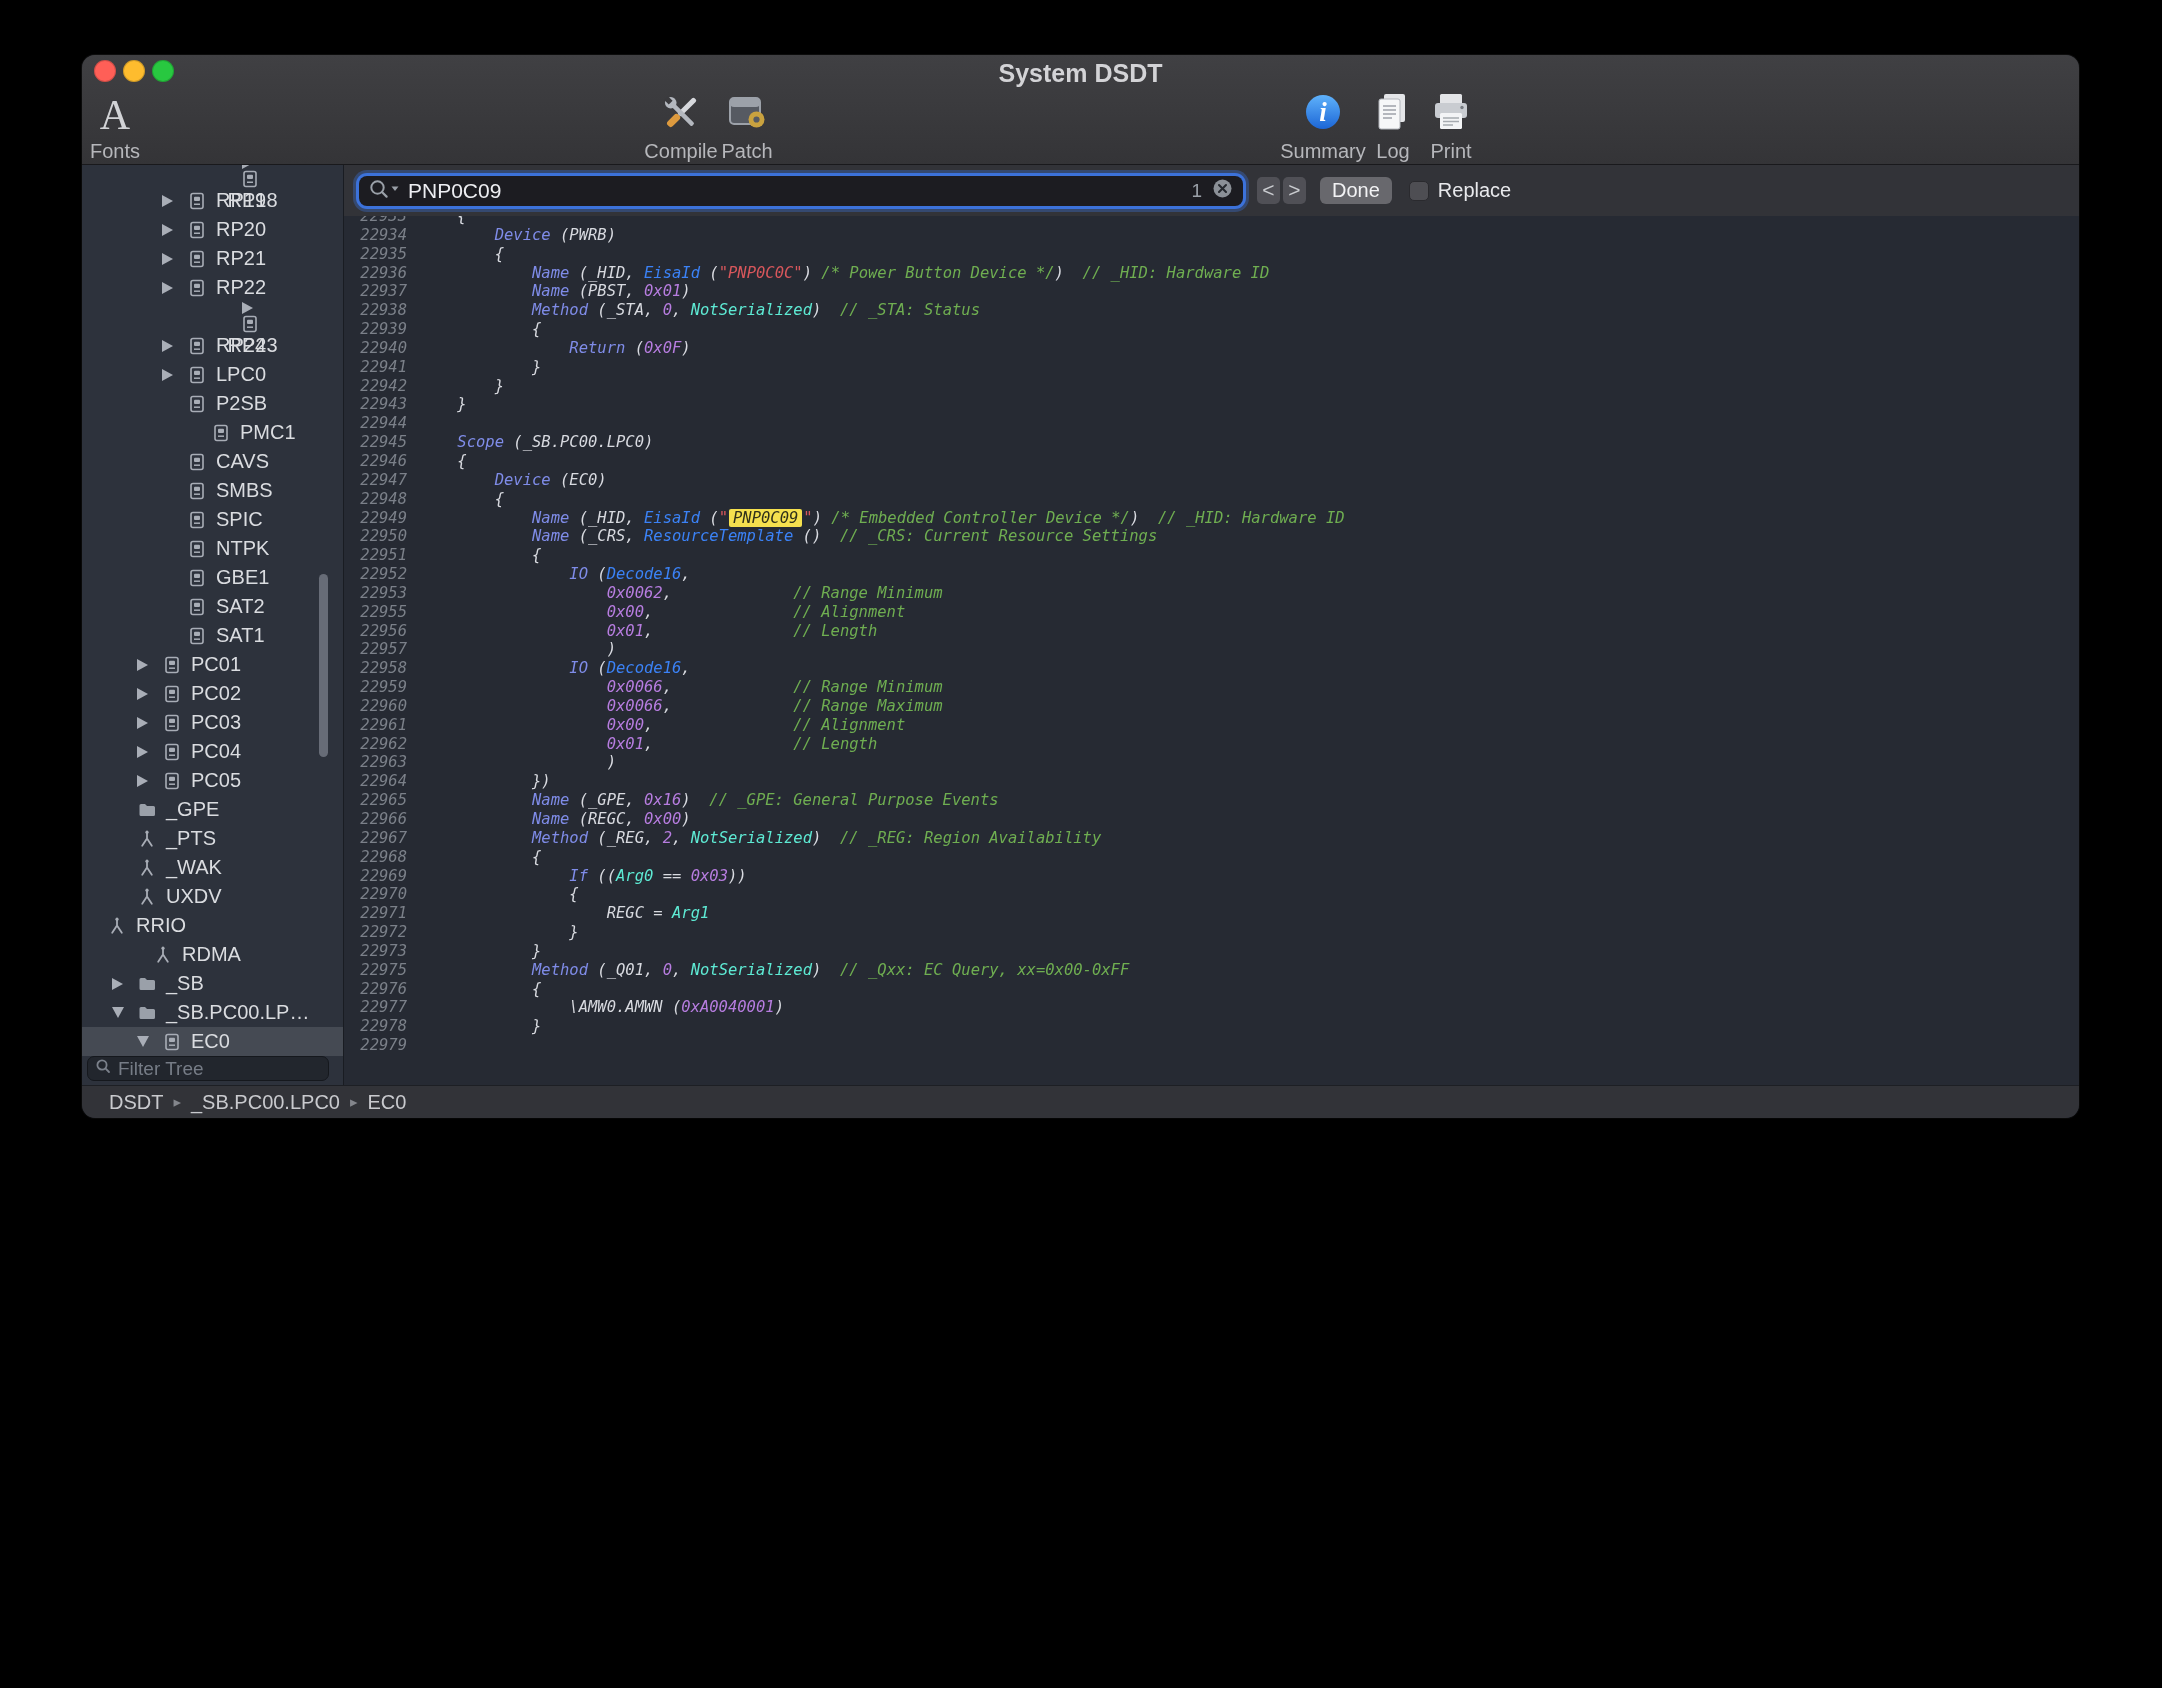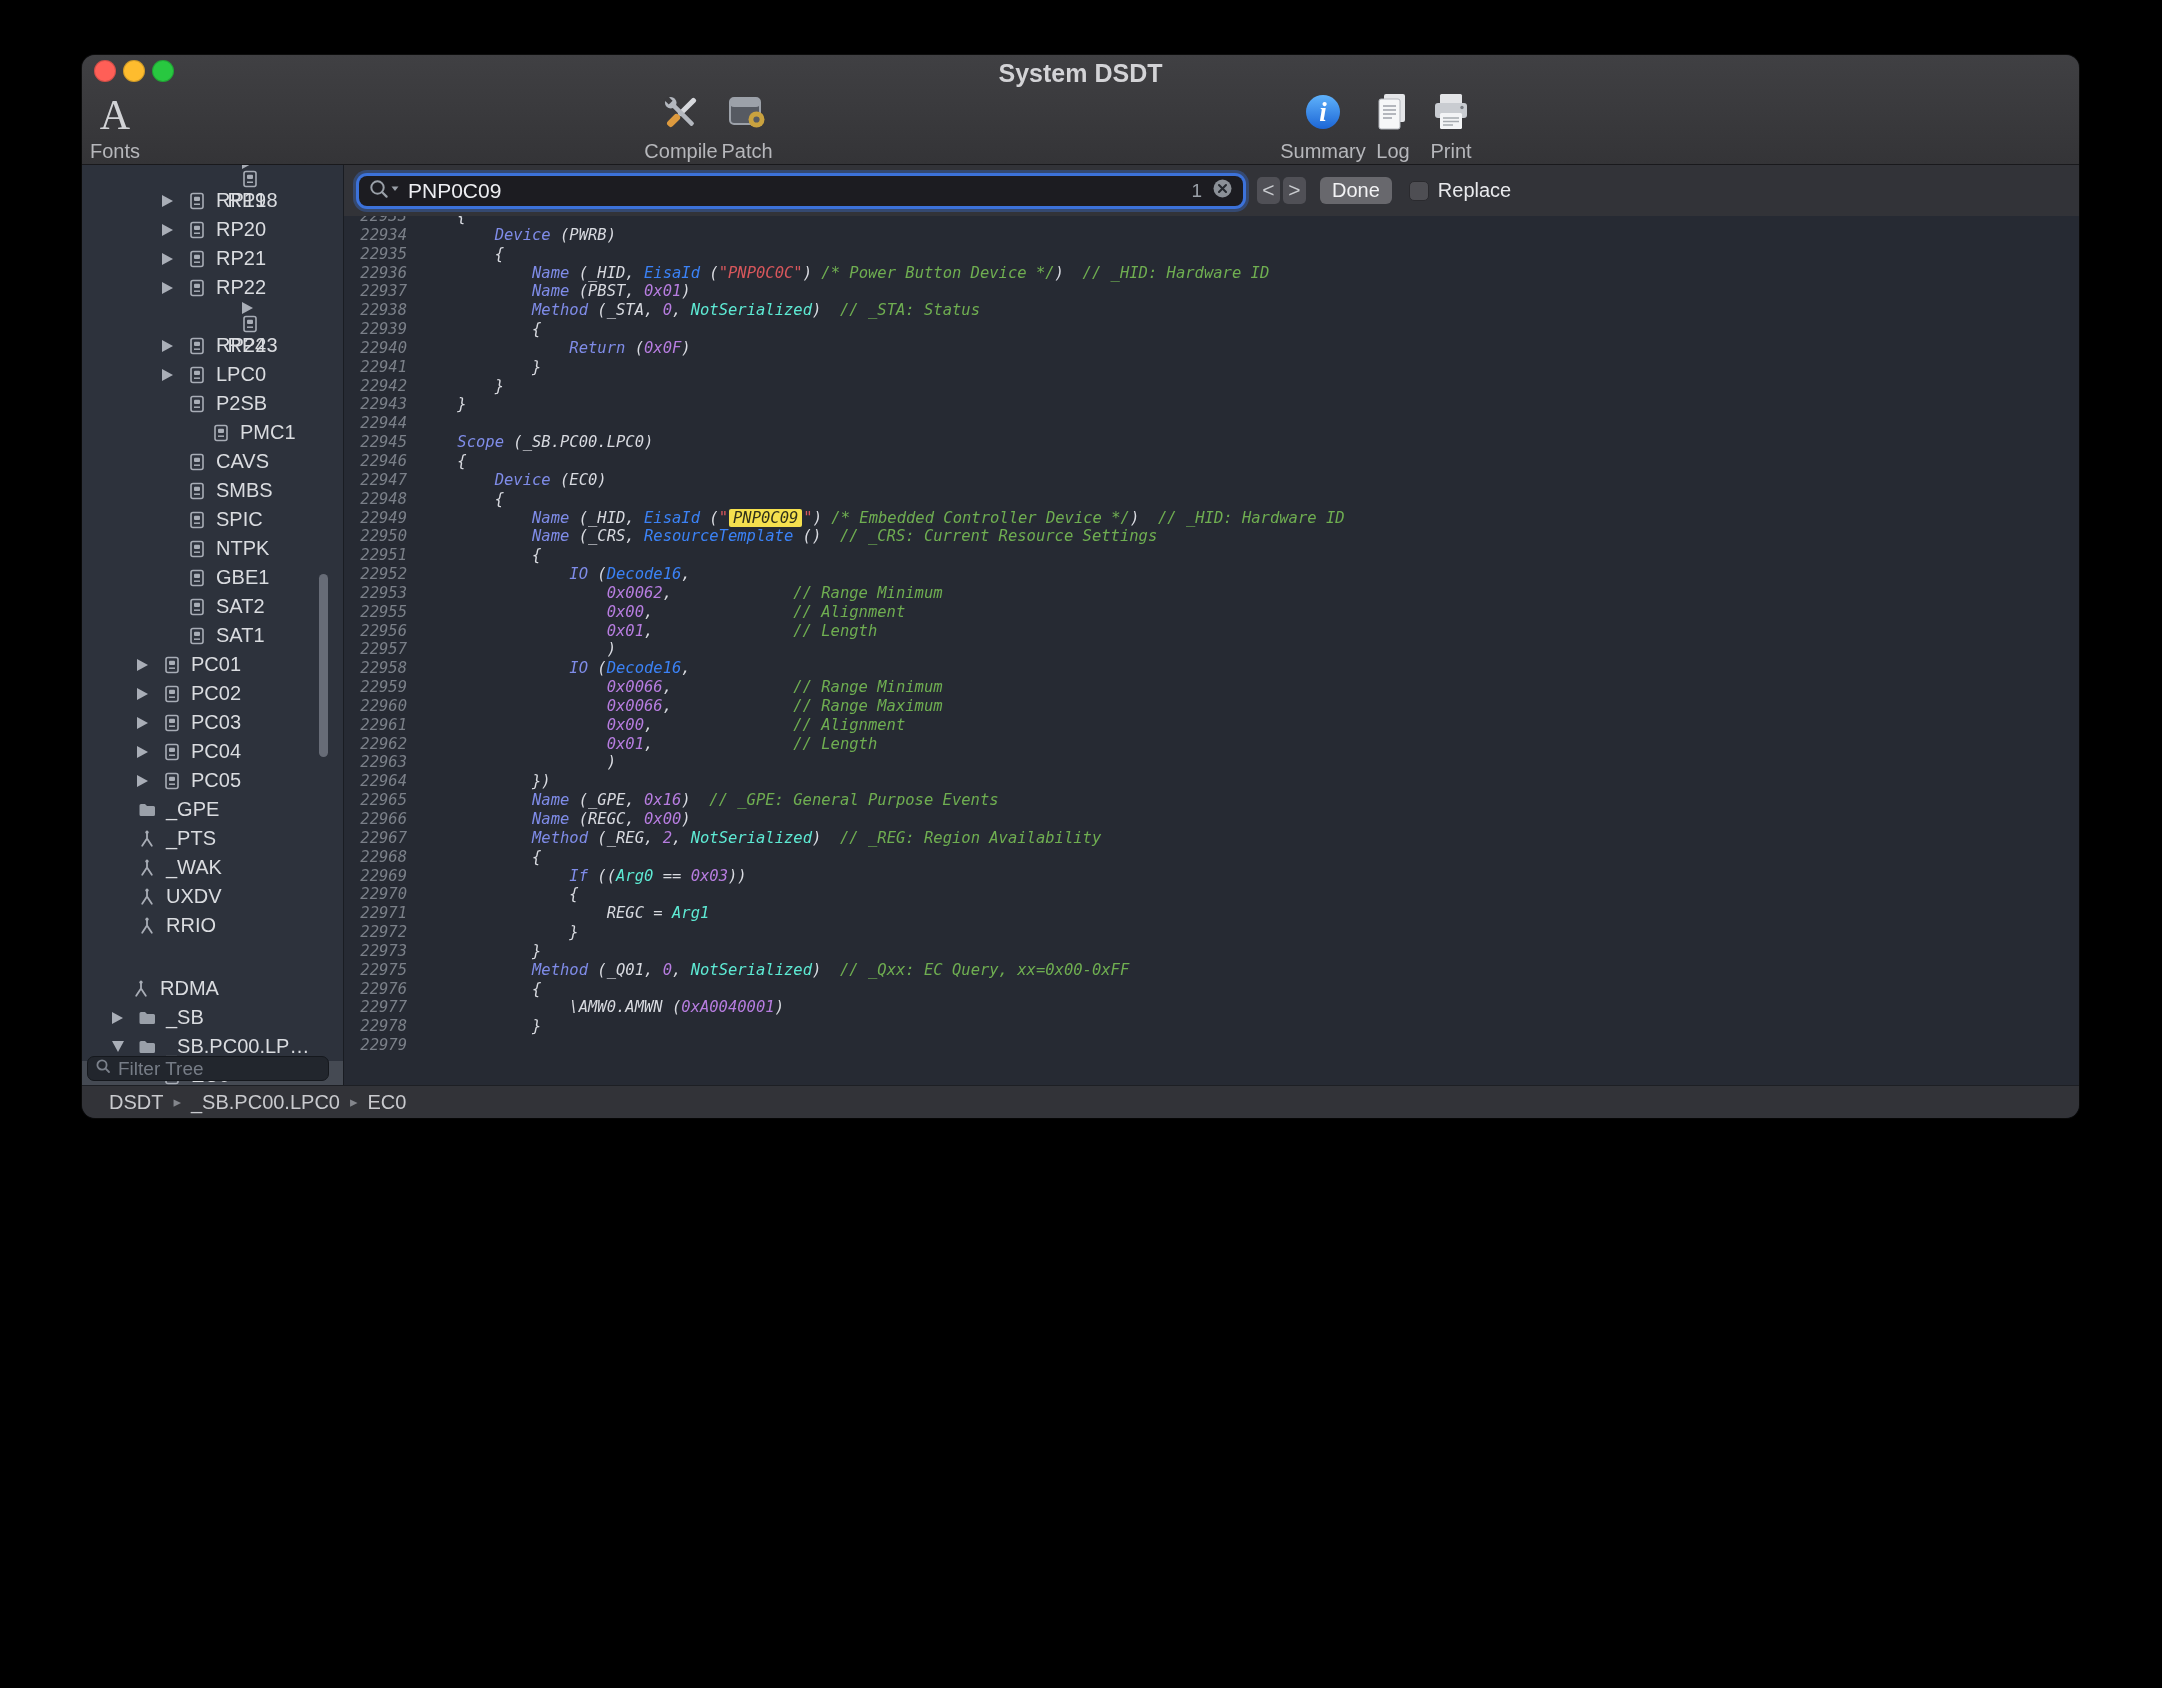--- a/index.html
+++ b/index.html
@@ -422,29 +422,29 @@
             <span>_WAK</span>
           </div>
           <div class="trow" style="padding-left: 30px;">
             <span class="trislot"></span>
             <span class="ticon"><svg width="20" height="20" viewBox="0 0 20 20">
                 <path d="M10 3v6.5 M10 9.5 L5.2 16.8 M10 9.5 L14.8 16.8" stroke="#a8adb6" stroke-width="1.8" fill="none" stroke-linecap="round"></path>
                 <circle cx="10" cy="3.2" r="1.6" fill="#a8adb6"></circle>
               </svg></span>
             <span>UXDV</span>
           </div>
-          <div class="trow" style="padding-left: 30px; align-items: center;">
+          <div class="trow" style=" align-items: center;">
             <span class="trislot"></span>
             <span class="ticon"><svg width="20" height="20" viewBox="0 0 20 20">
                 <path d="M10 3v6.5 M10 9.5 L5.2 16.8 M10 9.5 L14.8 16.8" stroke="#a8adb6" stroke-width="1.8" fill="none" stroke-linecap="round"></path>
                 <circle cx="10" cy="3.2" r="1.6" fill="#a8adb6"></circle>
               </svg></span>
             <span>RRIO</span>
           </div>
-          <div class="trow" style="padding-left: 24px; margin-top: 34px;">
+          <div class="trow" style="padding-left: 46px;">
             <span class="trislot"></span>
             <span class="ticon"><svg width="20" height="20" viewBox="0 0 20 20">
                 <path d="M10 3v6.5 M10 9.5 L5.2 16.8 M10 9.5 L14.8 16.8" stroke="#a8adb6" stroke-width="1.8" fill="none" stroke-linecap="round"></path>
                 <circle cx="10" cy="3.2" r="1.6" fill="#a8adb6"></circle>
               </svg></span>
             <span>RDMA</span>
           </div>
           <div class="trow" style="padding-left: 30px;">
             <span class="trislot">
               <span class="tri collapsed"></span>

